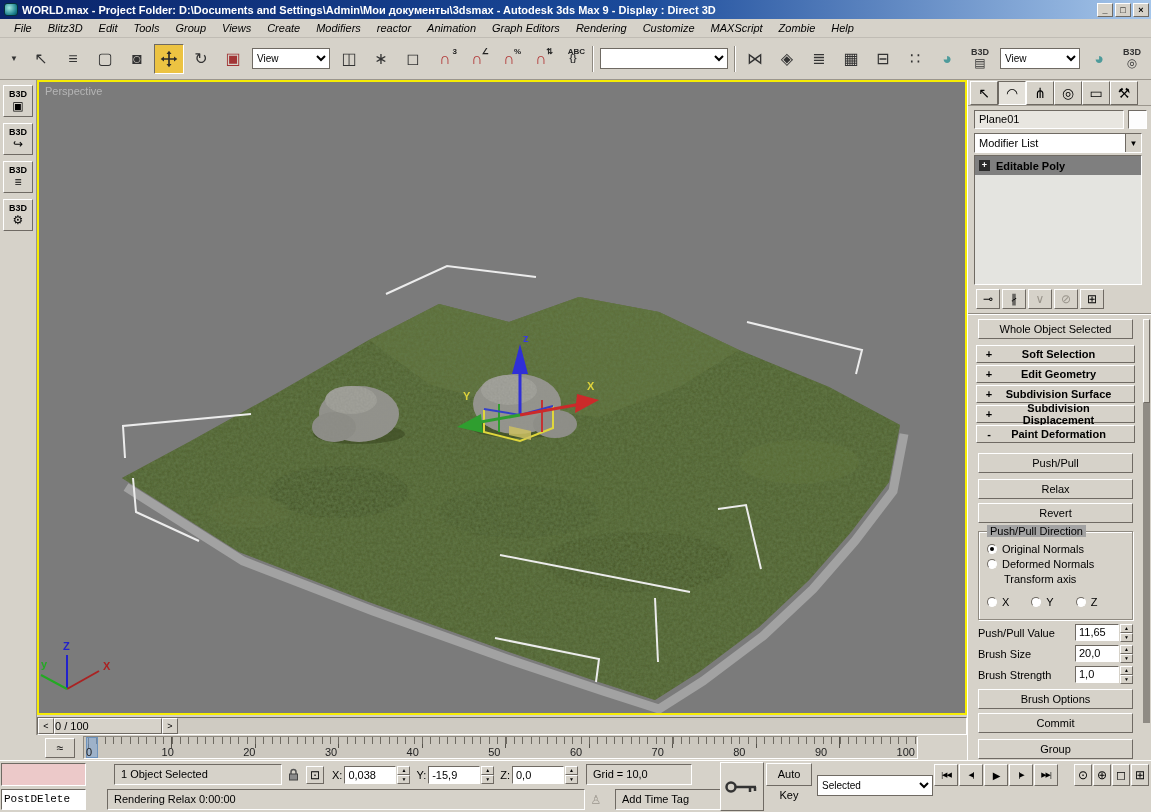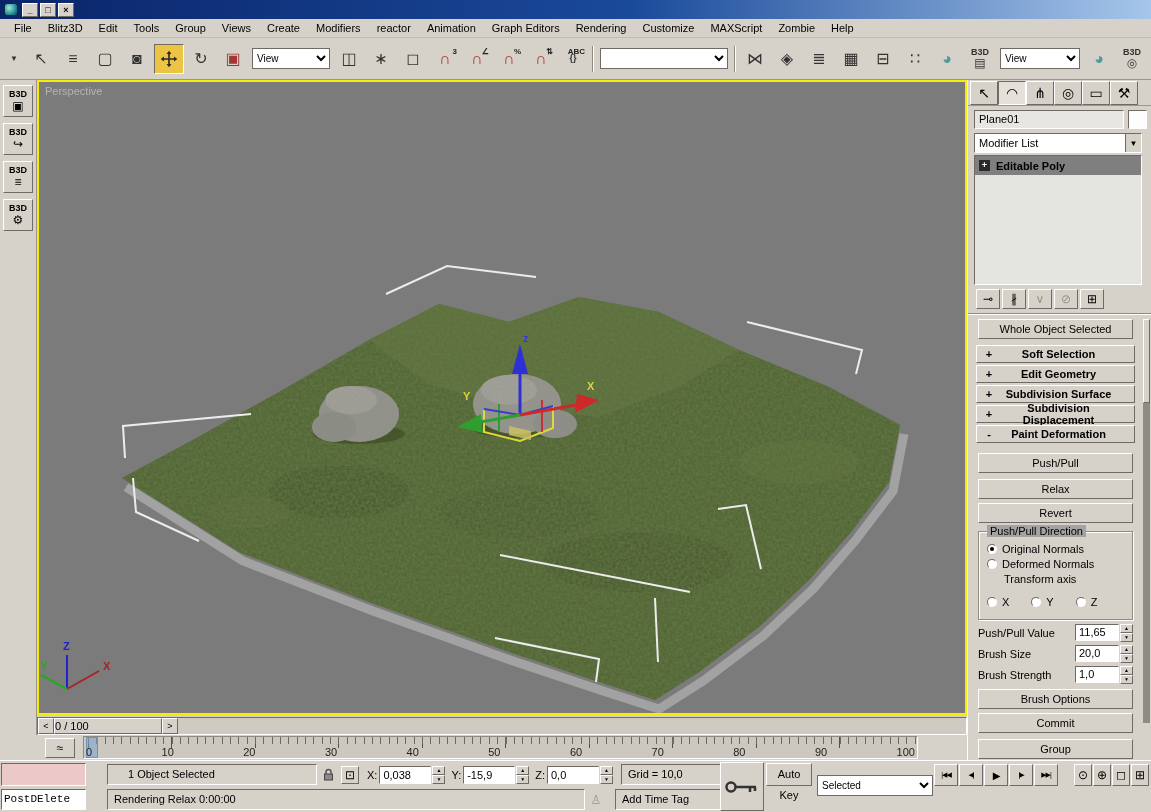--- a/index.html
+++ b/index.html
@@ -15,21 +15,21 @@
     display:flex; align-items:center; padding:0 2px; }
   .app-icon { width:14px; height:13px; margin:0 4px 0 2px; border-radius:3px;
     background:radial-gradient(circle at 35% 35%, #9fe8e0, #1a7f8c 70%, #0b4f58); border:1px solid #06323a; }
   .title-text { color:#fff; font-weight:bold; font-size:11px; white-space:nowrap; overflow:hidden; flex:1; }
   .winbtns { display:flex; gap:2px; }
   .winbtn { width:16px; height:14px; font-size:9px; line-height:12px; text-align:center; font-weight:bold; }
 
   
   .menubar { position:absolute; left:0; top:19px; width:1151px; height:19px;
     background:#d6d2c9; display:flex; align-items:center; gap:0; padding-left:6px; border-bottom:1px solid #c0bcb4; }
-  .menu-item { padding:2px 8px; cursor:default; }
+  .menu-item { padding:2px 8px; cursor:default;font-style:italic; }
 
   
   .toolbar { position:absolute; left:0; top:38px; width:1151px; height:42px; background:#d6d2c9;
     display:flex; align-items:center; padding-left:3px; border-bottom:1px solid #9b968d; }
   .tgroup { display:flex; align-items:center; }
   .tbtn { width:30px; height:30px; margin:0 1px; position:relative; display:flex; flex-direction:column;
     align-items:center; justify-content:center; font-size:16px; color:#333; background:#d6d2c9; border:1px solid transparent; }
   .tbtn.small { width:20px; height:24px; font-size:8px; }
   .tbtn.active { background:#ecc342; border:1px solid; border-color:#6f6a63 #fff #fff #6f6a63; }
   .tbtn .g { line-height:1; }
@@ -114,41 +114,42 @@
   .sfield { width:44px; height:17px; line-height:15px; padding-left:3px; background:#fff; }
   .spin { width:13px; height:17px; display:flex; flex-direction:column; margin-left:1px; }
   .spin span { flex:1; font-size:5px; line-height:7px; text-align:center; background:#d6d2c9; border:1px solid; border-color:#fff #6f6a63 #6f6a63 #fff; }
 
   
   .statusarea { position:absolute; left:0; top:760px; width:1151px; height:52px; background:#d6d2c9; border-top:1px solid #fff; }
   .srow { position:absolute; left:0; width:1151px; height:25px; display:flex; align-items:center; }
   .srow1 { top:1px; } .srow2 { top:26px; }
   .listener-pink { width:85px; height:23px; margin-left:1px; background:#ecc9c9; }
   .listener-white { width:85px; height:21px; margin-left:1px; background:#fff; font-family:"Liberation Mono",monospace; font-size:11px; padding-left:2px; line-height:19px; }
-  .sel-status { width:210px; height:21px; margin-left:21px; line-height:19px; padding-left:20px; }
+  .sel-status { width:168px; height:21px; margin-left:28px; line-height:19px; padding-left:6px; }
   .prompt-field { width:478px; height:21px; margin-left:21px; line-height:19px; padding-left:6px; }
   .mini-icon { width:18px; height:18px; display:flex; align-items:center; justify-content:center; font-size:12px; margin:0 2px; }
   .xyz-label { margin:0 2px 0 6px; }
   .xyz-field { width:52px; height:18px; line-height:16px; padding-left:3px; background:#fff; }
   .grid-field { width:106px; height:21px; margin-left:8px; line-height:19px; padding-left:6px; }
   .timetag-field { width:106px; height:21px; margin-left:8px; line-height:19px; padding-left:6px; }
   .keybtn { position:absolute; left:720px; top:1px; width:44px; height:49px; display:flex; align-items:center; justify-content:center; }
   .autokey { position:absolute; left:766px; width:46px; height:23px; text-align:center; line-height:21px; }
   .sel-combo { position:absolute; left:814px; width:116px; height:21px; }
   .playback { position:absolute; left:934px; display:flex; gap:1px; }
   .pb { width:24px; height:22px; display:flex; align-items:center; justify-content:center; font-size:7px; letter-spacing:-1px; }
   .pb.play { font-size:10px; }
   .navgrid { position:absolute; left:1074px; display:flex; gap:1px; }
   .nb { width:18px; height:22px; display:flex; align-items:center; justify-content:center; font-size:12px; }
 </style>
 </head>
 <body>
 
 <div class="titlebar">
   <div class="app-icon"></div>
+  <div class="title-text">WORLD.max      - Project Folder: D:\Documents and Settings\Admin\Мои документы\3dsmax      - Autodesk 3ds Max 9      - Display : Direct 3D</div>
   <div class="winbtns">
     <div class="winbtn raised">_</div>
     <div class="winbtn raised">□</div>
     <div class="winbtn raised">×</div>
   </div>
 </div>
 
 <div class="menubar">
     <div class="menu-item">File</div>
     <div class="menu-item">Blitz3D</div>

